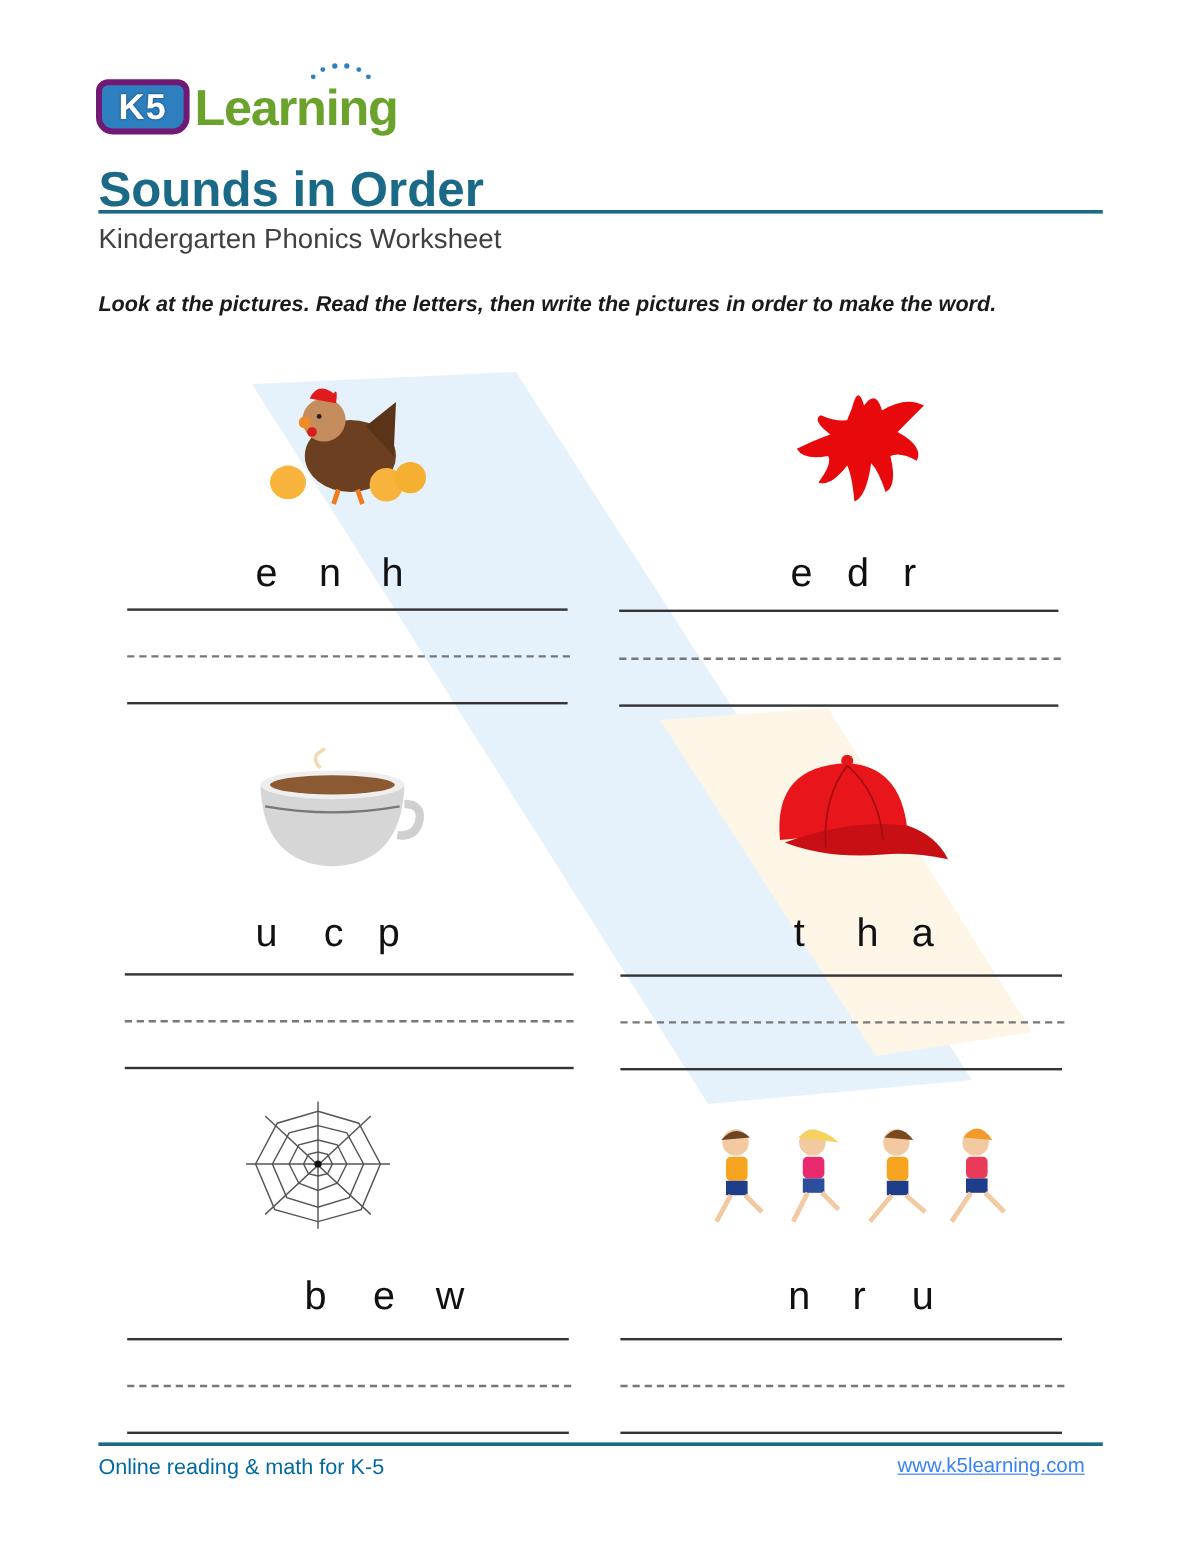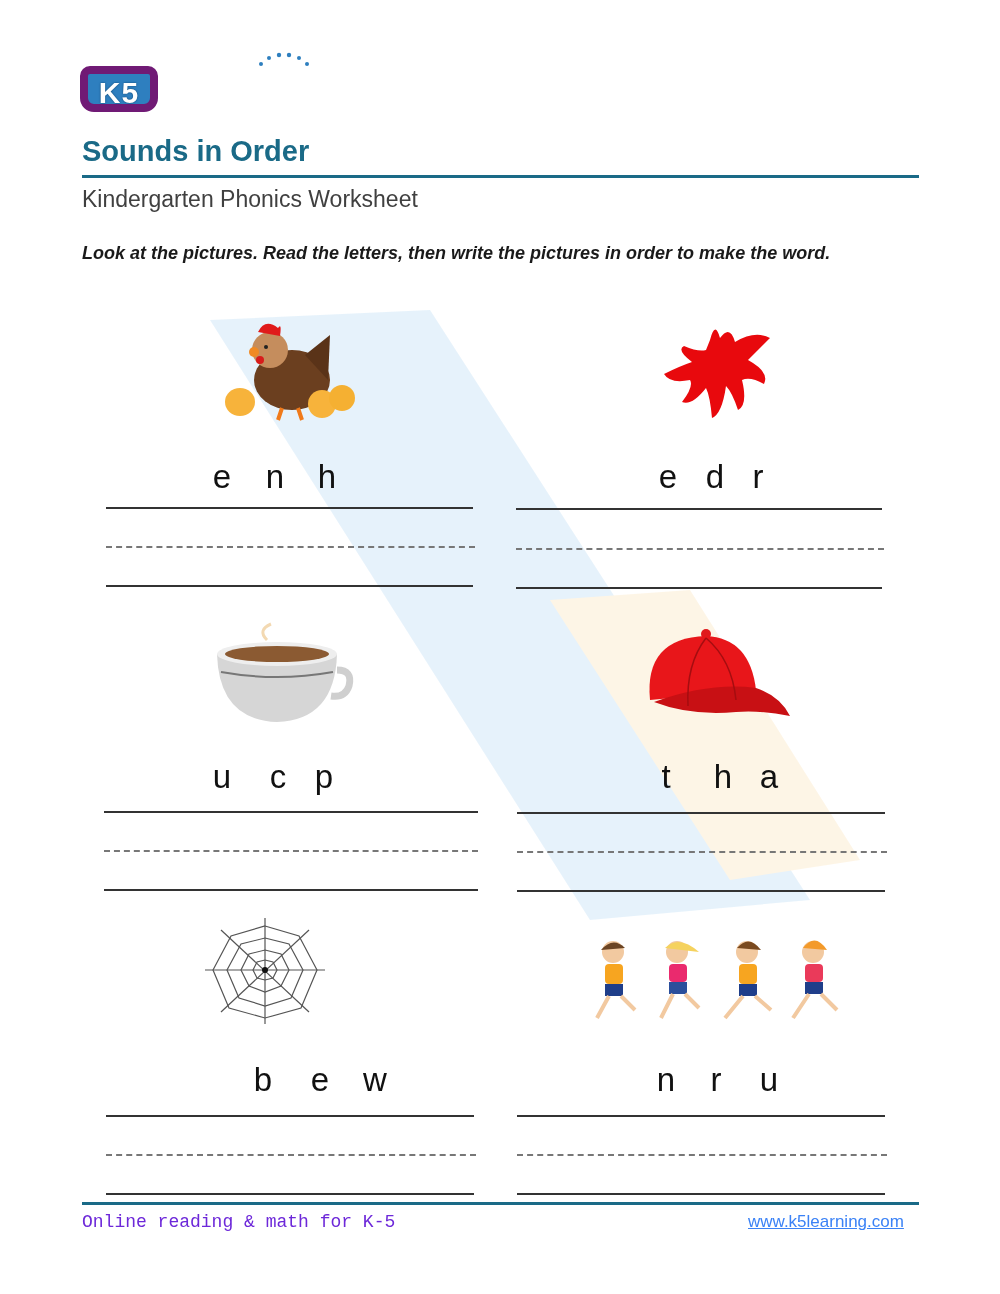--- a/index.html
+++ b/index.html
@@ -1,50 +1,51 @@
 <!DOCTYPE html>
 <html><head>
 <meta charset="utf-8">
 <style>
   html, body { margin: 0; padding: 0; }
   body { width: 1000px; height: 1294px; background: #ffffff; position: relative; overflow: hidden; font-family: "Liberation Sans", sans-serif; }
   .abs { position: absolute; }
   
   .logo { left: 80px; top: 52px; width: 255px; height: 66px; }
-  .logo-book { left: 0; top: 14px; width: 78px; height: 46px; background: #2e7fbf; border: 8px solid #701a75; border-radius: 10px 10px 14px 14px; box-sizing: border-box; color: #fff; font-weight: bold; font-size: 30px; text-align: center; line-height: 38px; letter-spacing: 1px; text-shadow: 0 0 2px #0b3e6a; }
+  .logo-book { left: 0; top: 14px; width: 78px; height: 46px; background: #2e7fbf; border: 5px solid #701a75; border-radius: 10px 10px 14px 14px; box-sizing: border-box; color: #fff; font-weight: bold; font-size: 30px; text-align: center; line-height: 38px; letter-spacing: 1px; text-shadow: 0 0 2px #0b3e6a; }
   .logo-word { left: 82px; top: 14px; font-size: 42px; font-weight: bold; color: #6aa22c; letter-spacing: -1px; }
   .logo-dots { left: 175px; top: 0px; width: 60px; height: 16px; }
   
-  .title { left: 82px; top: 135px; font-size: 29px; font-weight: bold; color: #1a6a87; }
+  .title { left: 82px; top: 135px; font-size: 41px; font-weight: bold; color: #1a6a87; }
   .title-rule { left: 82px; top: 175px; width: 837px; height: 3px; background: #1a6a87; }
   .subtitle { left: 82px; top: 186px; font-size: 23px; color: #404040; }
   .instructions { left: 82px; top: 241px; width: 830px; font-size: 18px; font-style: italic; font-weight: bold; color: #1a1a1a; line-height: 24px; }
   
   .pic { width: 160px; height: 120px; }
   .letters { font-size: 33px; font-weight: normal; color: #111; letter-spacing: 0; }
   .letters span { display: inline-block; text-align: center; }
   .line-solid { height: 0; border-top: 2px solid #333; }
   .line-dash { height: 0; border-top: 2px dashed #777; }
   
   .footer-rule { left: 82px; top: 1202px; width: 837px; height: 3px; background: #1a6a87; }
-  .footer-left { left: 82px; top: 1212px; font-size: 18px; color: #6d28d9; font-family: Liberation Mono, monospace; }
+  .footer-left { left: 82px; top: 1212px; font-size: 18px; color: #0369a1; }
   .footer-right { left: 748px; top: 1212px; font-size: 17px; color: #3b82f6; text-decoration: underline; }
   
   .watermark { left: 170px; top: 300px; width: 700px; height: 650px; opacity: 0.12; pointer-events: none; }
 </style>
 </head>
 <body>
 
 <svg class="abs watermark" viewBox="0 0 700 650">
   <path d="M40 20 L260 10 L640 600 L420 620 Z" fill="#3b9be0"></path>
   <path d="M380 300 L520 290 L690 560 L560 580 Z" fill="#f6b23a"></path>
 </svg>
 
 <div class="abs logo">
   <div class="abs logo-book">K5</div>
+  <div class="abs logo-word">Learning</div>
   <svg class="abs logo-dots" viewBox="0 0 60 16">
     <circle cx="6" cy="12" r="2" fill="#2e7fbf"></circle>
     <circle cx="14" cy="6" r="2" fill="#2e7fbf"></circle>
     <circle cx="24" cy="3" r="2.2" fill="#2e7fbf"></circle>
     <circle cx="34" cy="3" r="2.2" fill="#2e7fbf"></circle>
     <circle cx="44" cy="6" r="2" fill="#2e7fbf"></circle>
     <circle cx="52" cy="12" r="2" fill="#2e7fbf"></circle>
   </svg>
 </div>
 

